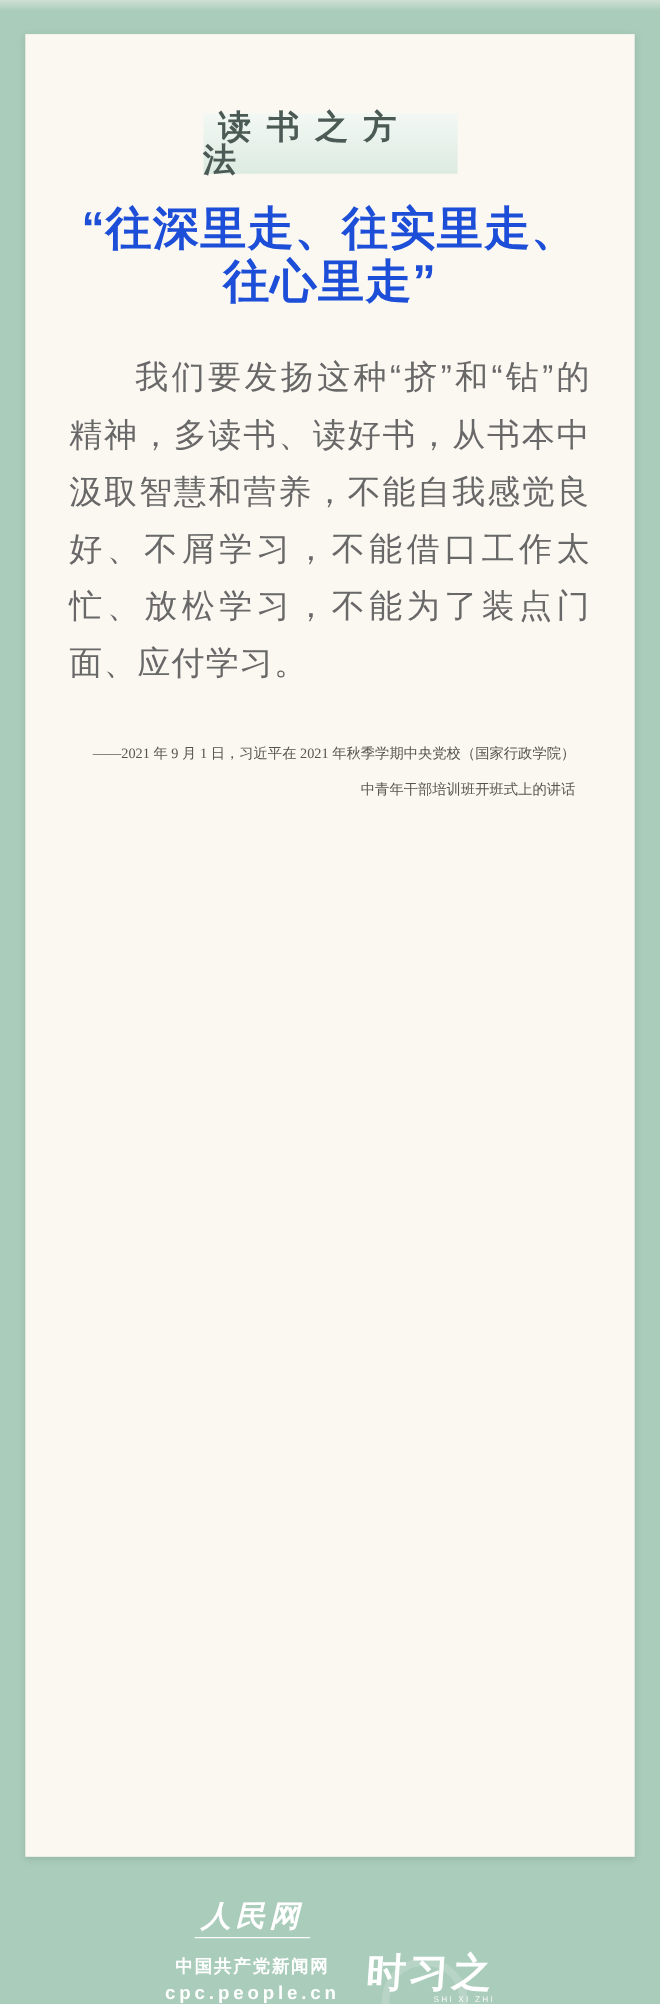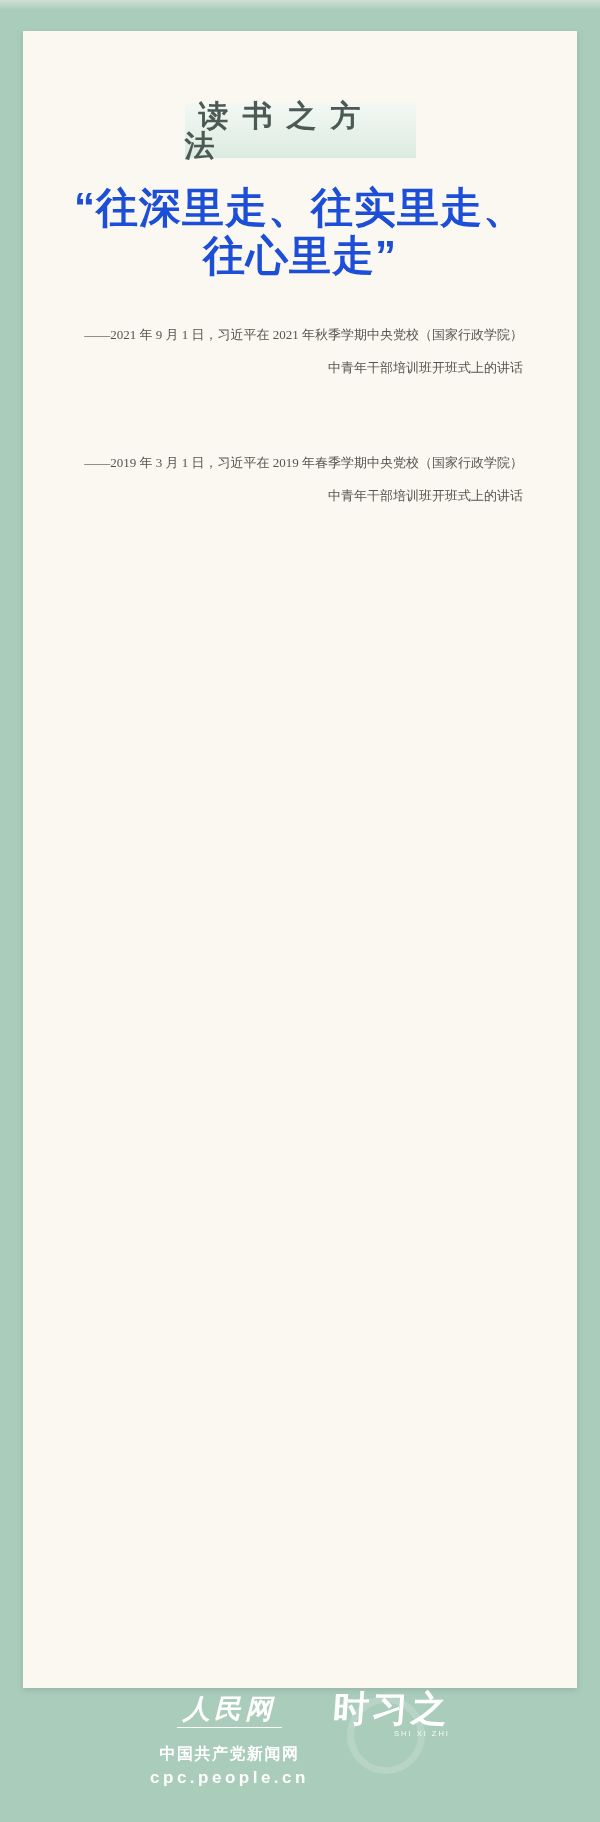--- a/index.html
+++ b/index.html
@@ -43,21 +43,21 @@
     font-weight:500;
   }
   .quote-source{
     margin:38px 0 0;padding:0 14px 0 20px;
     font-family:"Liberation Serif","DejaVu Serif",serif;
     font-size:13px;line-height:33px;color:#56544e;
     text-align:right;
   }
   .footer{
     position:absolute;left:0;right:0;bottom:0;height:134px;
-    display:flex;align-items:flex-start;justify-content:center;gap:24px;
+    display:flex;align-items:flex-end;justify-content:center;gap:24px;
   }
   .brand{display:flex;flex-direction:column;align-items:center;color:#fff;margin-top:6px;}
   .brand-script{
     font-family:"DejaVu Serif","Liberation Serif",serif;
     font-style:italic;font-weight:bold;font-size:27px;line-height:30px;
     letter-spacing:4px;border-bottom:1.5px solid rgba(255,255,255,.95);
     padding:0 6px 3px;
   }
   .brand-name{font-size:16px;font-weight:bold;letter-spacing:1.5px;margin-top:16px;}
   .brand-url{font-size:17px;font-weight:bold;letter-spacing:3.5px;margin-top:3px;}
@@ -84,24 +84,24 @@
 
   <div class="card">
     <div class="badge">
       <span>读书之方法</span>
     </div>
 
     <h1 class="headline">“往深里走、往实里走、往心里走”</h1>
 
     <div class="quotes">
       <div class="quote">
+        <p class="quote-text">我们要发扬这种“挤”和“钻”的精神，多读书、读好书，从书本中汲取智慧和营养，不能自我感觉良好、不屑学习，不能借口工作太忙、放松学习，不能为了装点门面、应付学习。</p>
         <p class="quote-source">——2021 年 9 月 1 日，习近平在 2021 年秋季学期中央党校（国家行政学院）中青年干部培训班开班式上的讲话</p>
       </div>
       <div class="quote">
-        <p class="quote-source">——2019 年 3 月 1 日，习近平在 2019 年春季学期中央党校（国家行政学院）中青年干部培训班开班式上的讲话</p>
       </div>
     </div>
   </div>
 
   <div class="footer">
     <div class="brand">
       <div class="brand-script">人民网</div>
       <div class="brand-name">中国共产党新闻网</div>
       <div class="brand-url">cpc.people.cn</div>
     </div>

